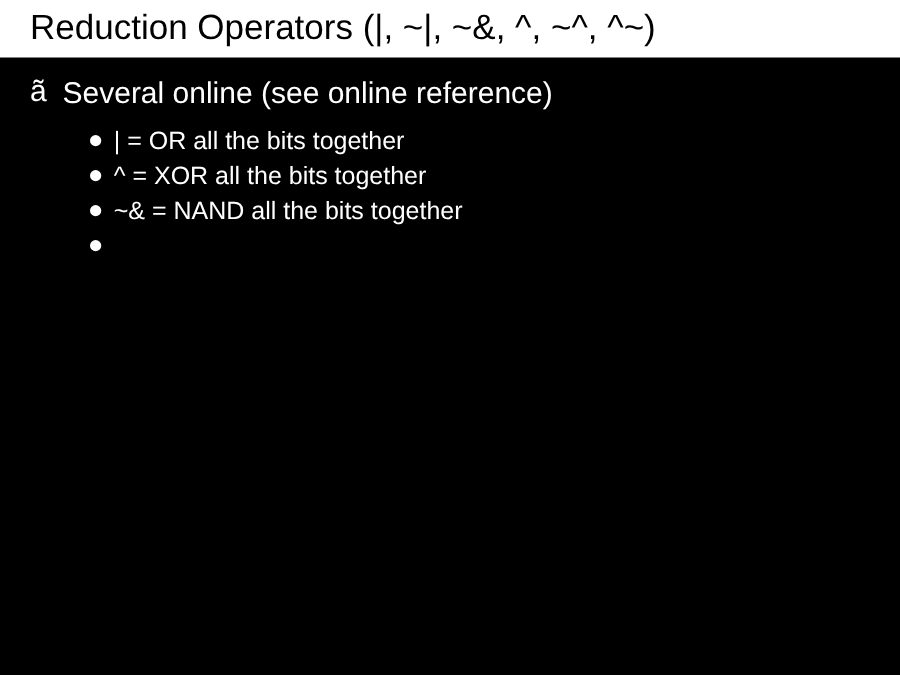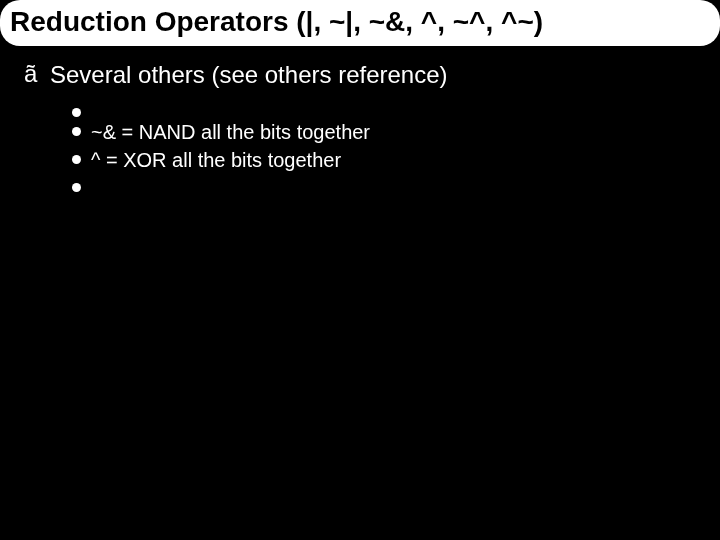--- a/index.html
+++ b/index.html
@@ -14,24 +14,23 @@
   .slide {
     width: 720px;
     height: 540px;
     background: #000;
     position: relative;
   }
   .title-bar {
     background: #fff;
     color: #000;
     font-size: 28px;
-    padding: 6px 10px 8px 10px;
-    font-weight: 700;
+    padding: 6px 10px 8px 24px;
+    font-weight: 400;
     line-height: 1.15;
-    border-radius: 20px;
   }
   .body-area {
     padding: 14px 20px 0 24px;
     color: #fff;
   }
   .top-item {
     display: flex;
     align-items: flex-start;
     margin-bottom: 10px;
   }
@@ -73,38 +72,39 @@
 <body>
 
 <div class="slide">
 
   <div class="title-bar">Reduction Operators (|, ~|, ~&amp;, ^, ~^, ^~)</div>
 
   <div class="body-area">
 
     <div class="top-item">
       <div class="top-marker">ã</div>
-      <div class="top-text">Several others (see others reference)</div>
+      <div class="top-text">Several online (see online reference)</div>
     </div>
 
     <div class="sub-list">
 
       <div class="sub-item">
         <div class="bullet-dot"></div>
+        <div class="sub-text">|  = OR all the bits together</div>
       </div>
 
 
       <div class="sub-item">
         <div class="bullet-dot"></div>
-        <div class="sub-text">~&amp;  = NAND all the bits together</div>
+        <div class="sub-text">^  = XOR all the bits together</div>
       </div>
 
       <div class="sub-item">
         <div class="bullet-dot"></div>
-        <div class="sub-text">^  = XOR all the bits together</div>
+        <div class="sub-text">~&amp;  = NAND all the bits together</div>
       </div>
 
       <div class="sub-item">
         <div class="bullet-dot"></div>
       </div>
 
     </div>
   </div>
 </div>
 

